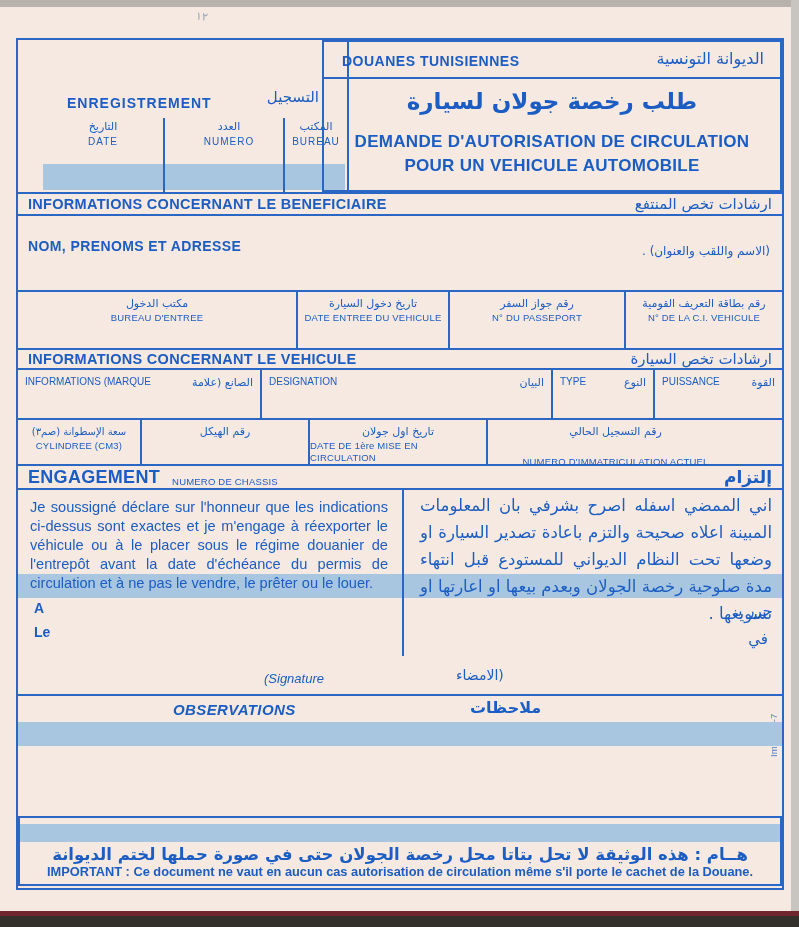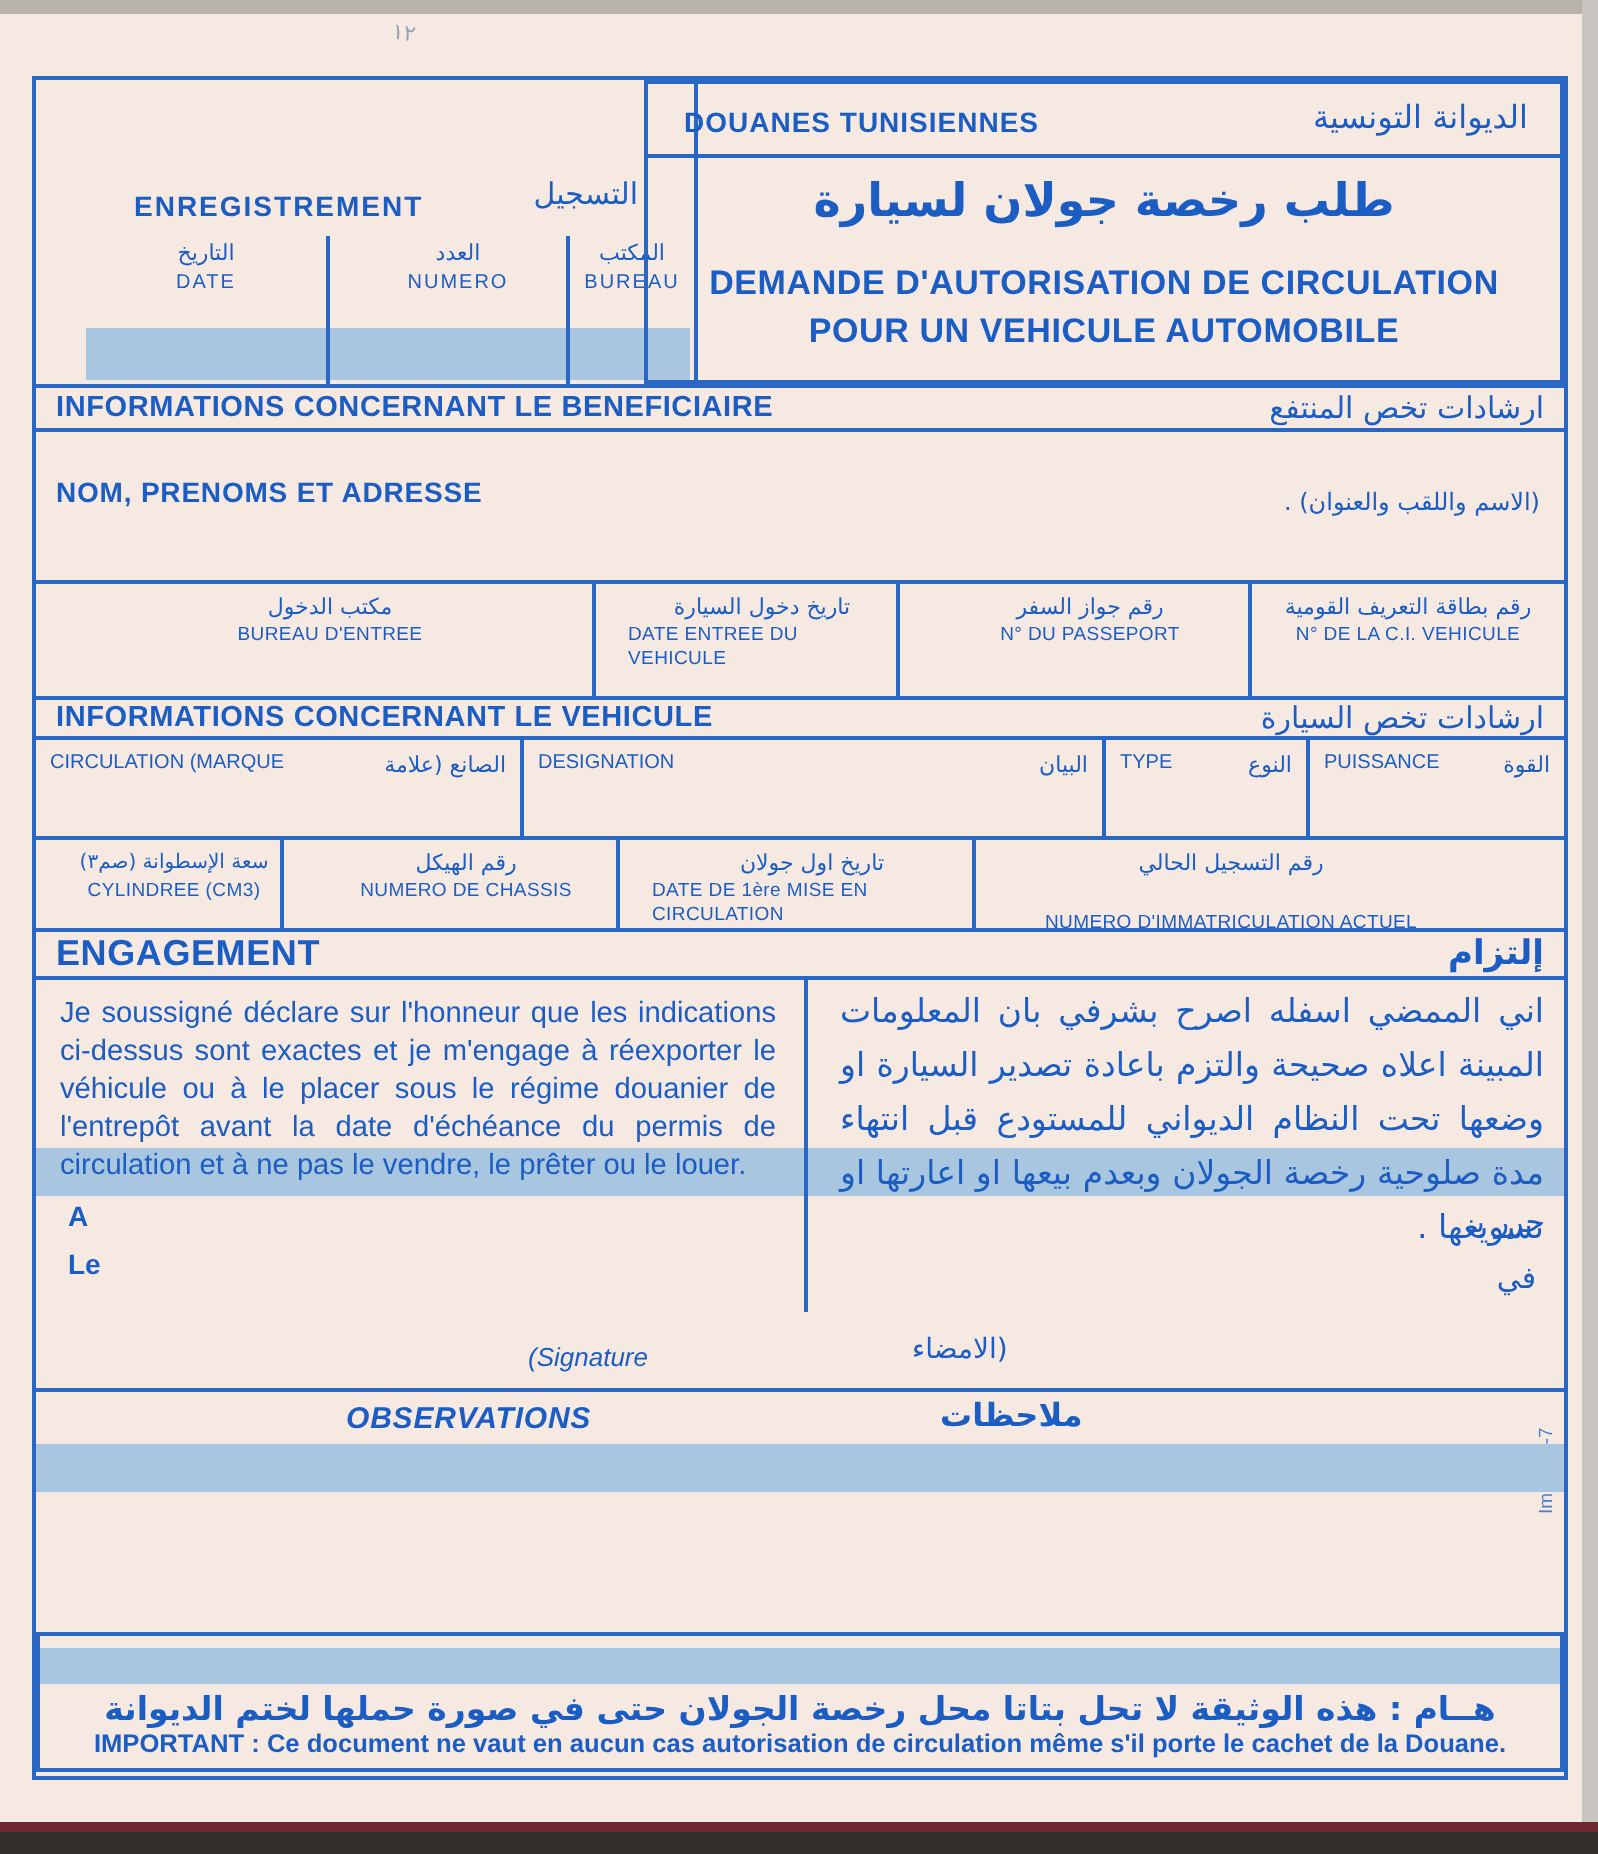--- a/index.html
+++ b/index.html
@@ -14,21 +14,21 @@
   .edge-right{position:absolute;right:0;top:0;width:8px;height:927px;background:#c8c5c0;}
   .edge-maroon{position:absolute;left:0;top:911px;width:799px;height:5px;background:#70262f;}
   .edge-bottom{position:absolute;left:0;top:916px;width:799px;height:11px;background:#332f2b;}
   .pencil-mark{position:absolute;left:196px;top:10px;color:#9aa0b5;font-size:11px;transform:rotate(8deg);font-family:"DejaVu Sans",sans-serif;}
 
   .form{
     position:absolute;left:16px;top:38px;width:764px;height:848px;
     border:2px solid #2a66c4;box-sizing:content-box;
   }
   .abs{position:absolute;box-sizing:border-box;}
-  .b-r{border-right:2px solid #2a66c4;padding-left:16px;}
+  .b-r{border-right:2px solid #2a66c4;}
   .band-bg{background:#a9c6e0;}
 
   .fr{color:#1b5dc3;font-family:"Liberation Sans",sans-serif;}
   .ar{color:#1b5dc3;font-family:"DejaVu Sans",sans-serif;direction:rtl;}
   .bold{font-weight:bold;}
   .italic{font-style:italic;}
 
   
   .reg-box{left:0;top:0;width:306px;height:152px;border-right:2px solid #2a66c4;margin-left:25px;}
   .reg-title-fr{left:24px;top:55px;font-size:14px;letter-spacing:1px;}
@@ -175,21 +175,21 @@
   </div>
 
   <div class="abs band2">
     <span class="fr bold band-fr">INFORMATIONS CONCERNANT LE VEHICULE</span>
     <span class="ar band-ar">ارشادات تخص السيارة</span>
   </div>
 
   <div class="abs veh-row1">
     <div class="abs band-bg veh1-band"></div>
     <div class="hcell b-r" style="width:244px;">
-      <span class="fr">CIRCULATION (MARQUE</span>
+      <span class="fr">INFORMATIONS (MARQUE</span>
       <span class="ar">الصانع (علامة</span>
     </div>
     <div class="hcell b-r" style="width:291px;">
       <span class="fr">DESIGNATION</span>
       <span class="ar">البيان</span>
     </div>
     <div class="hcell b-r" style="width:102px;">
       <span class="fr">TYPE</span>
       <span class="ar">النوع</span>
     </div>
@@ -198,21 +198,21 @@
       <span class="ar">القوة</span>
     </div>
   </div>
 
   <div class="abs veh-row2">
     <div class="abs band-bg veh2-band"></div>
     <div class="cell b-r" style="width:124px;">
       <span class="ar" style="font-size:10px;">سعة الإسطوانة (صم٣)</span>
       <span class="fr">CYLINDREE (CM3)</span>
     </div>
-    <div class="cell b-r" style="width:168px;">
+    <div class="cell b-r" style="width:168px;gap:36px;">
       <span class="ar">رقم الهيكل</span>
       <span class="fr">NUMERO DE CHASSIS</span>
     </div>
     <div class="cell b-r" style="width:178px;">
       <span class="ar">تاريخ اول جولان</span>
       <span class="fr">DATE DE 1ère MISE EN CIRCULATION</span>
     </div>
     <div class="cell" style="width:255px;gap:16px;">
       <span class="ar">رقم التسجيل الحالي</span>
       <span class="fr">NUMERO D'IMMATRICULATION ACTUEL</span>

